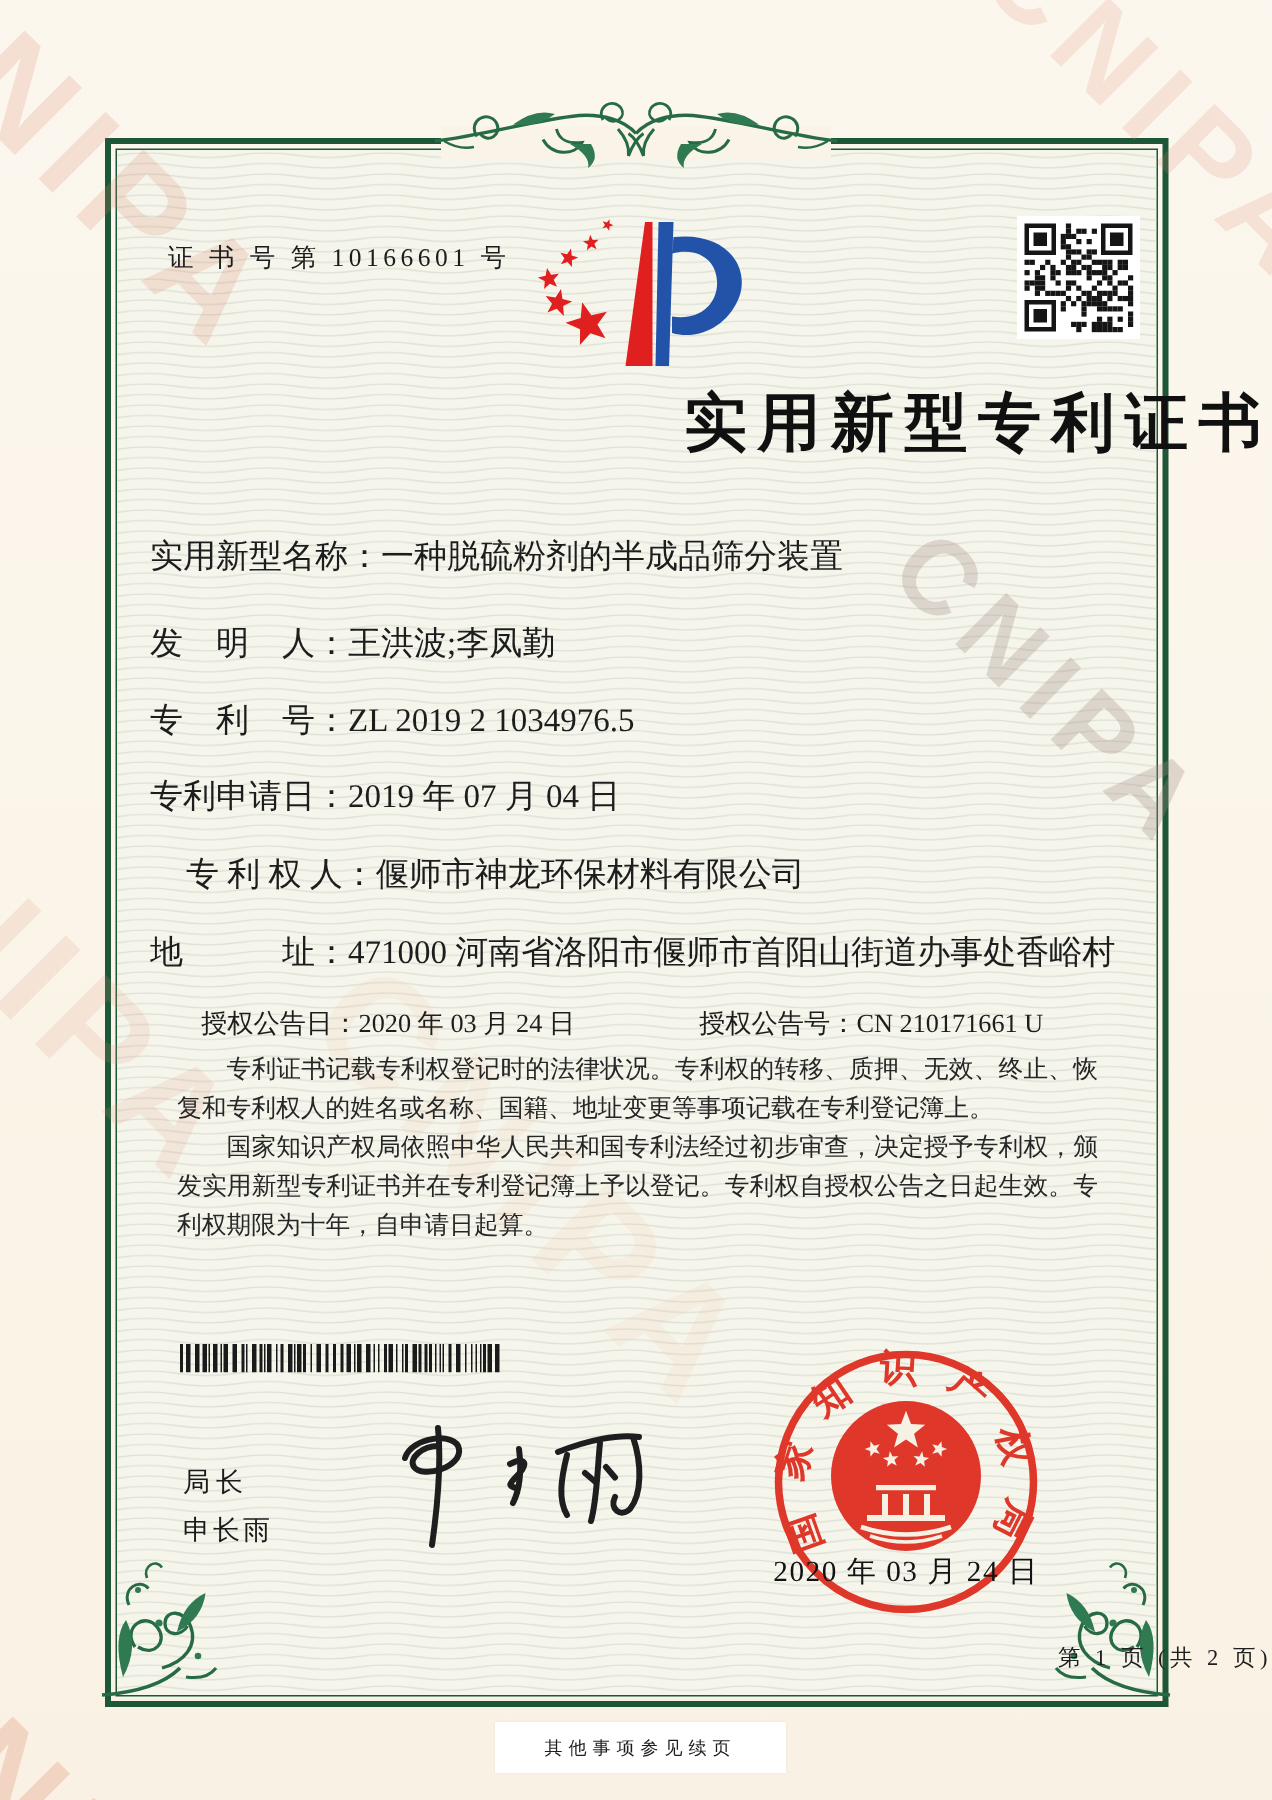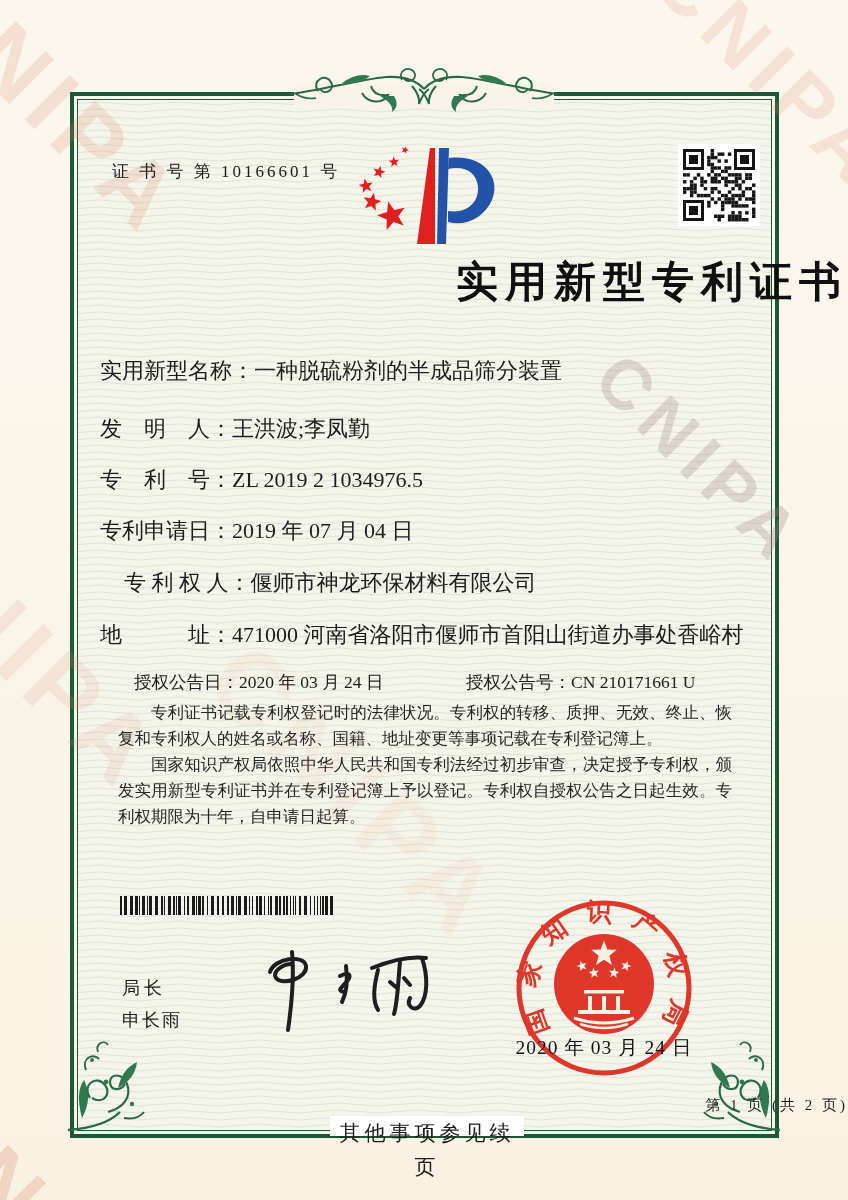--- a/index.html
+++ b/index.html
@@ -49,22 +49,22 @@
   .director-title{left:122px; top:976px; font-size:18px; letter-spacing:4px; color:#1b1b1b;
     font-family:"Liberation Sans","DejaVu Sans",sans-serif;}
   .director-name{left:122px; top:1008px; font-size:18px; letter-spacing:2px; color:#1b1b1b;
     font-family:"Liberation Sans","DejaVu Sans",sans-serif;}
   .signature{left:252px; top:942px;}
   .seal-svg{left:512px; top:896px; z-index:5;}
   .seal-date{left:506px; top:1034px; width:196px; text-align:center; font-size:19.5px;
     letter-spacing:1px; color:#131313; z-index:6;}
   .page-num{left:0; top:1096px; width:848px; text-align:right; font-size:15px;
     letter-spacing:3px; color:#1f1f1f;}
-  .continuation{left:330px; top:1116px; width:194px; height:20px; background:#ffffff;
-    text-align:center; line-height:34px; font-size:21px; letter-spacing:4px; color:#1d1d1d;
+  .continuation{left:330px; top:1148px; width:194px; height:34px; background:#ffffff;
+    text-align:center; line-height:34px; font-size:12px; letter-spacing:4px; color:#1d1d1d;
     box-shadow:0 0 2px rgba(0,0,0,.06);}
 </style>
 </head>
 <body>
 
 <svg width="0" height="0" style="position:absolute" aria-hidden="true">
   <defs>
     <path id="star5" d="M0,-10 L2.47,-3.4 L9.51,-3.09 L3.99,1.3 L5.88,8.09 L0,4.2 L-5.88,8.09 L-3.99,1.3 L-9.51,-3.09 L-2.47,-3.4 Z"></path>
     <g id="half-flourish">
       <path d="M6,32 C40,28 72,18 102,15 C118,14 132,18 140,27" fill="none" stroke="#276b45" stroke-width="2.2"></path>

